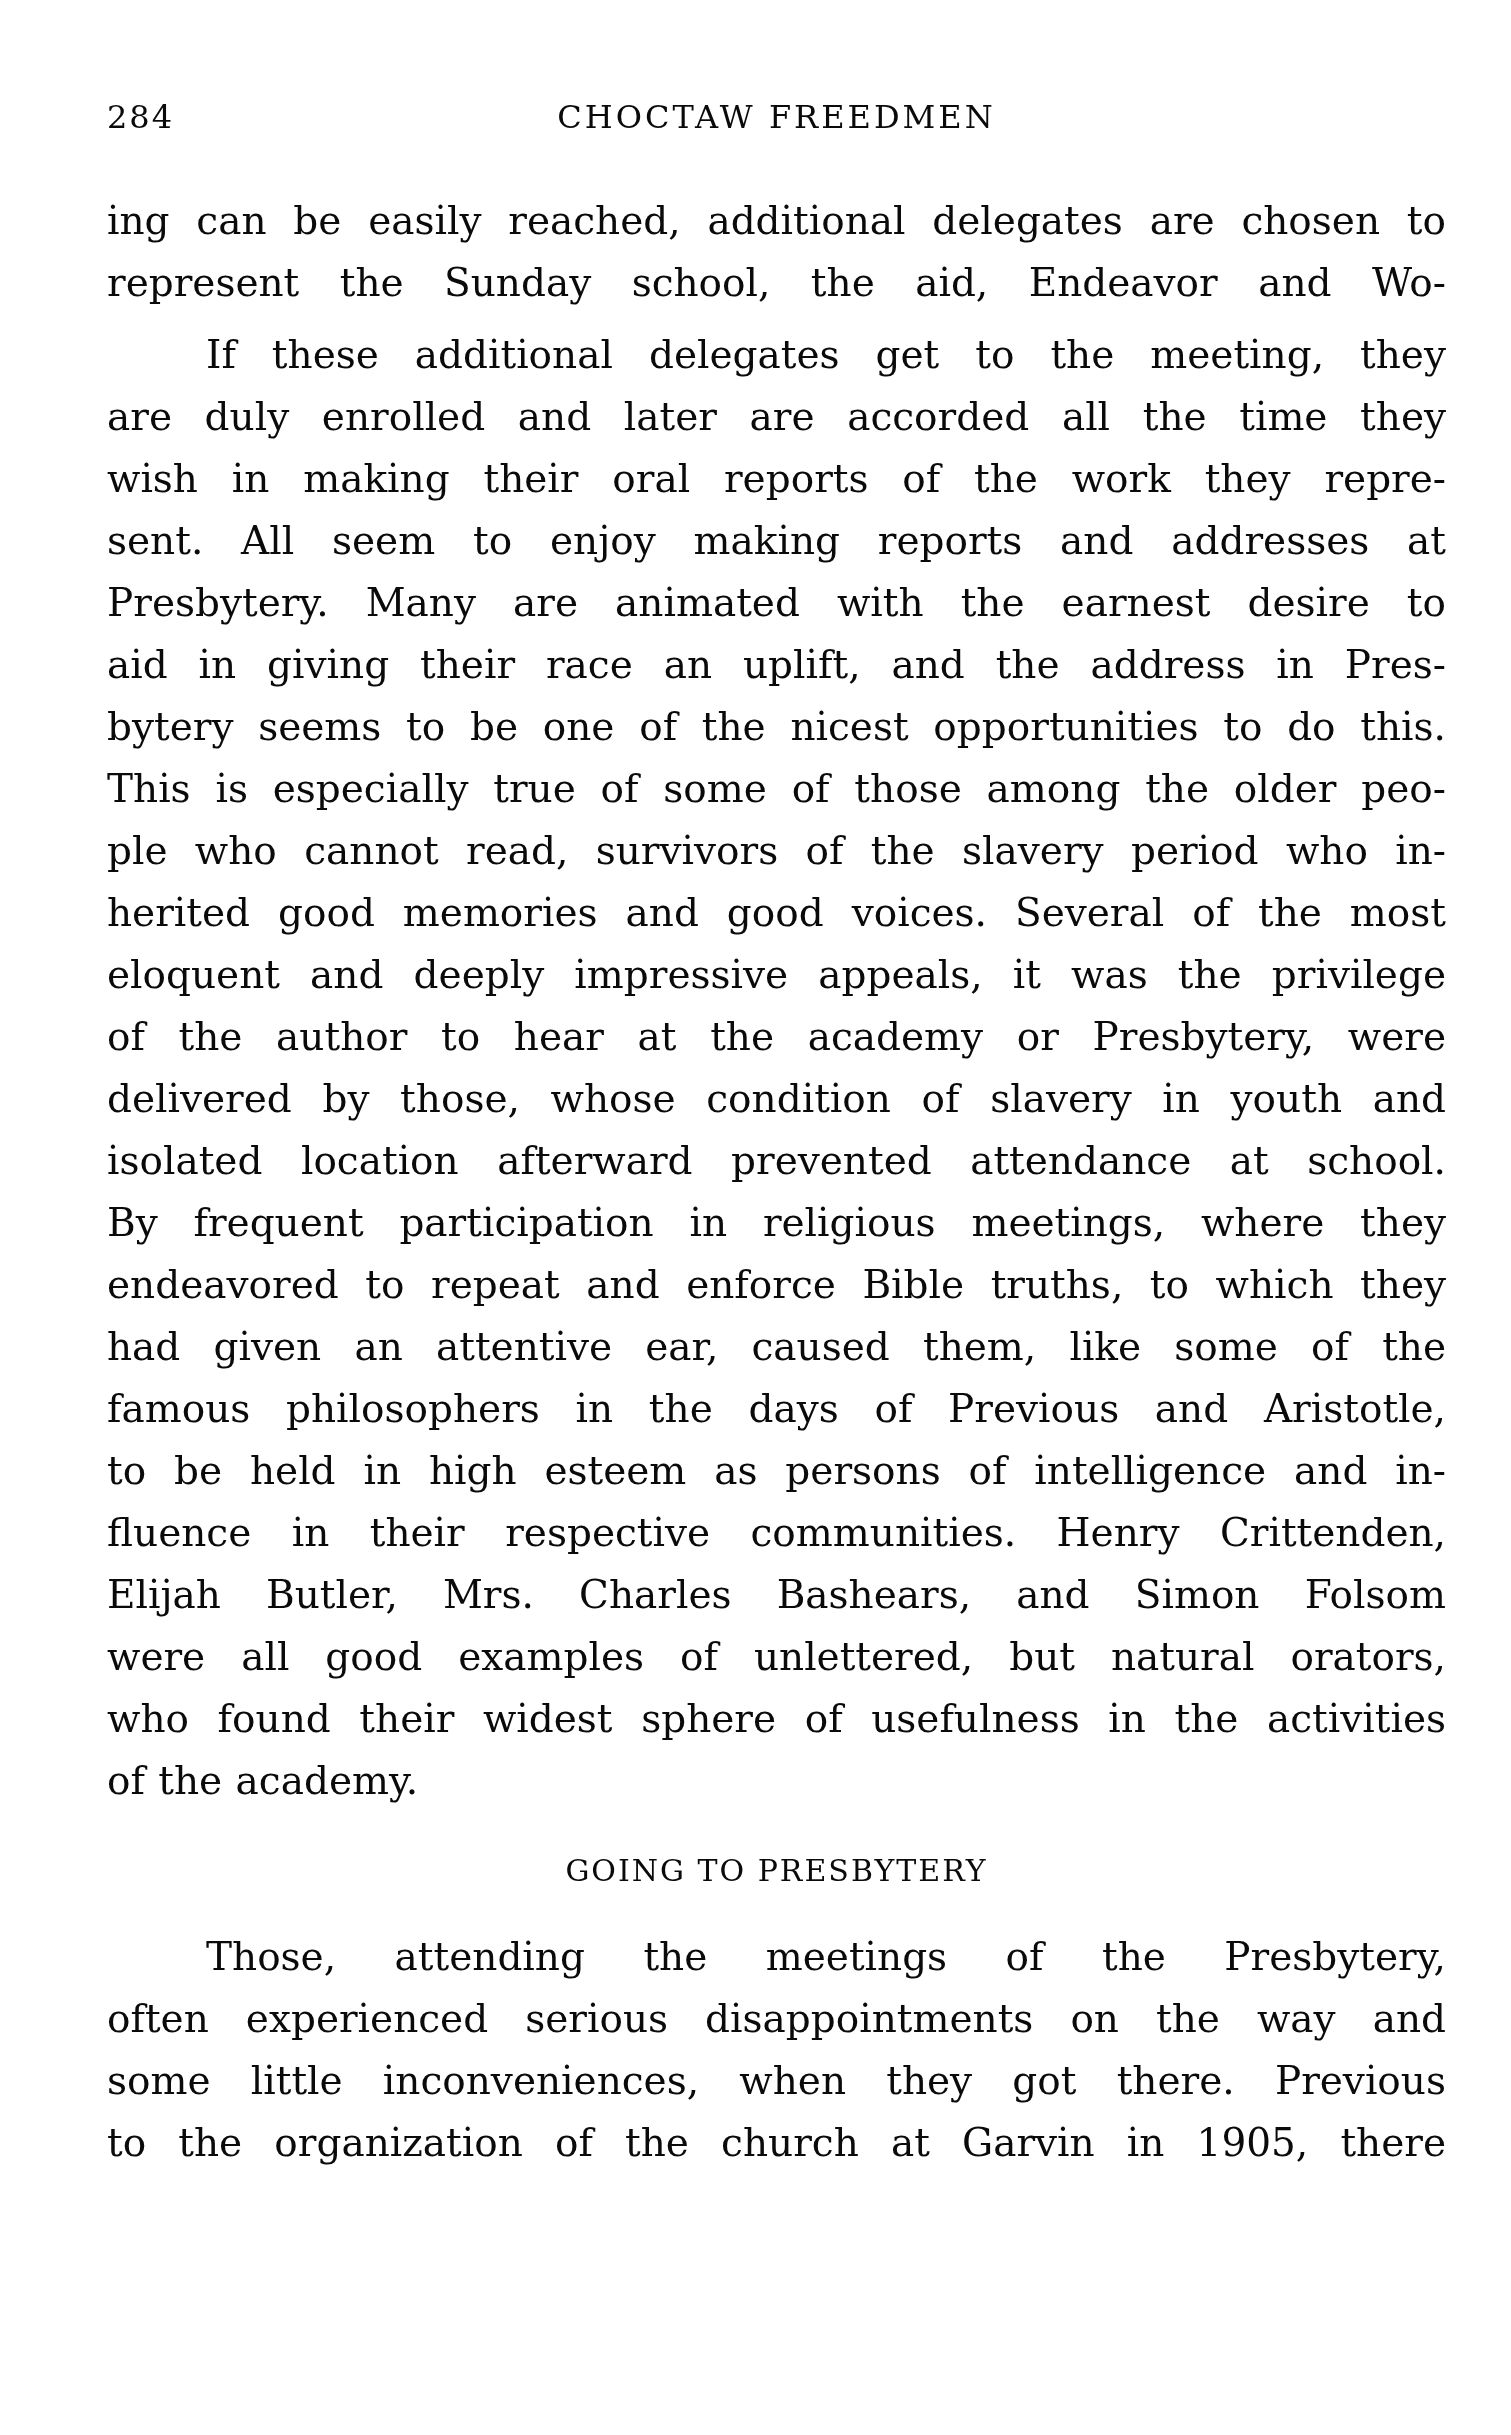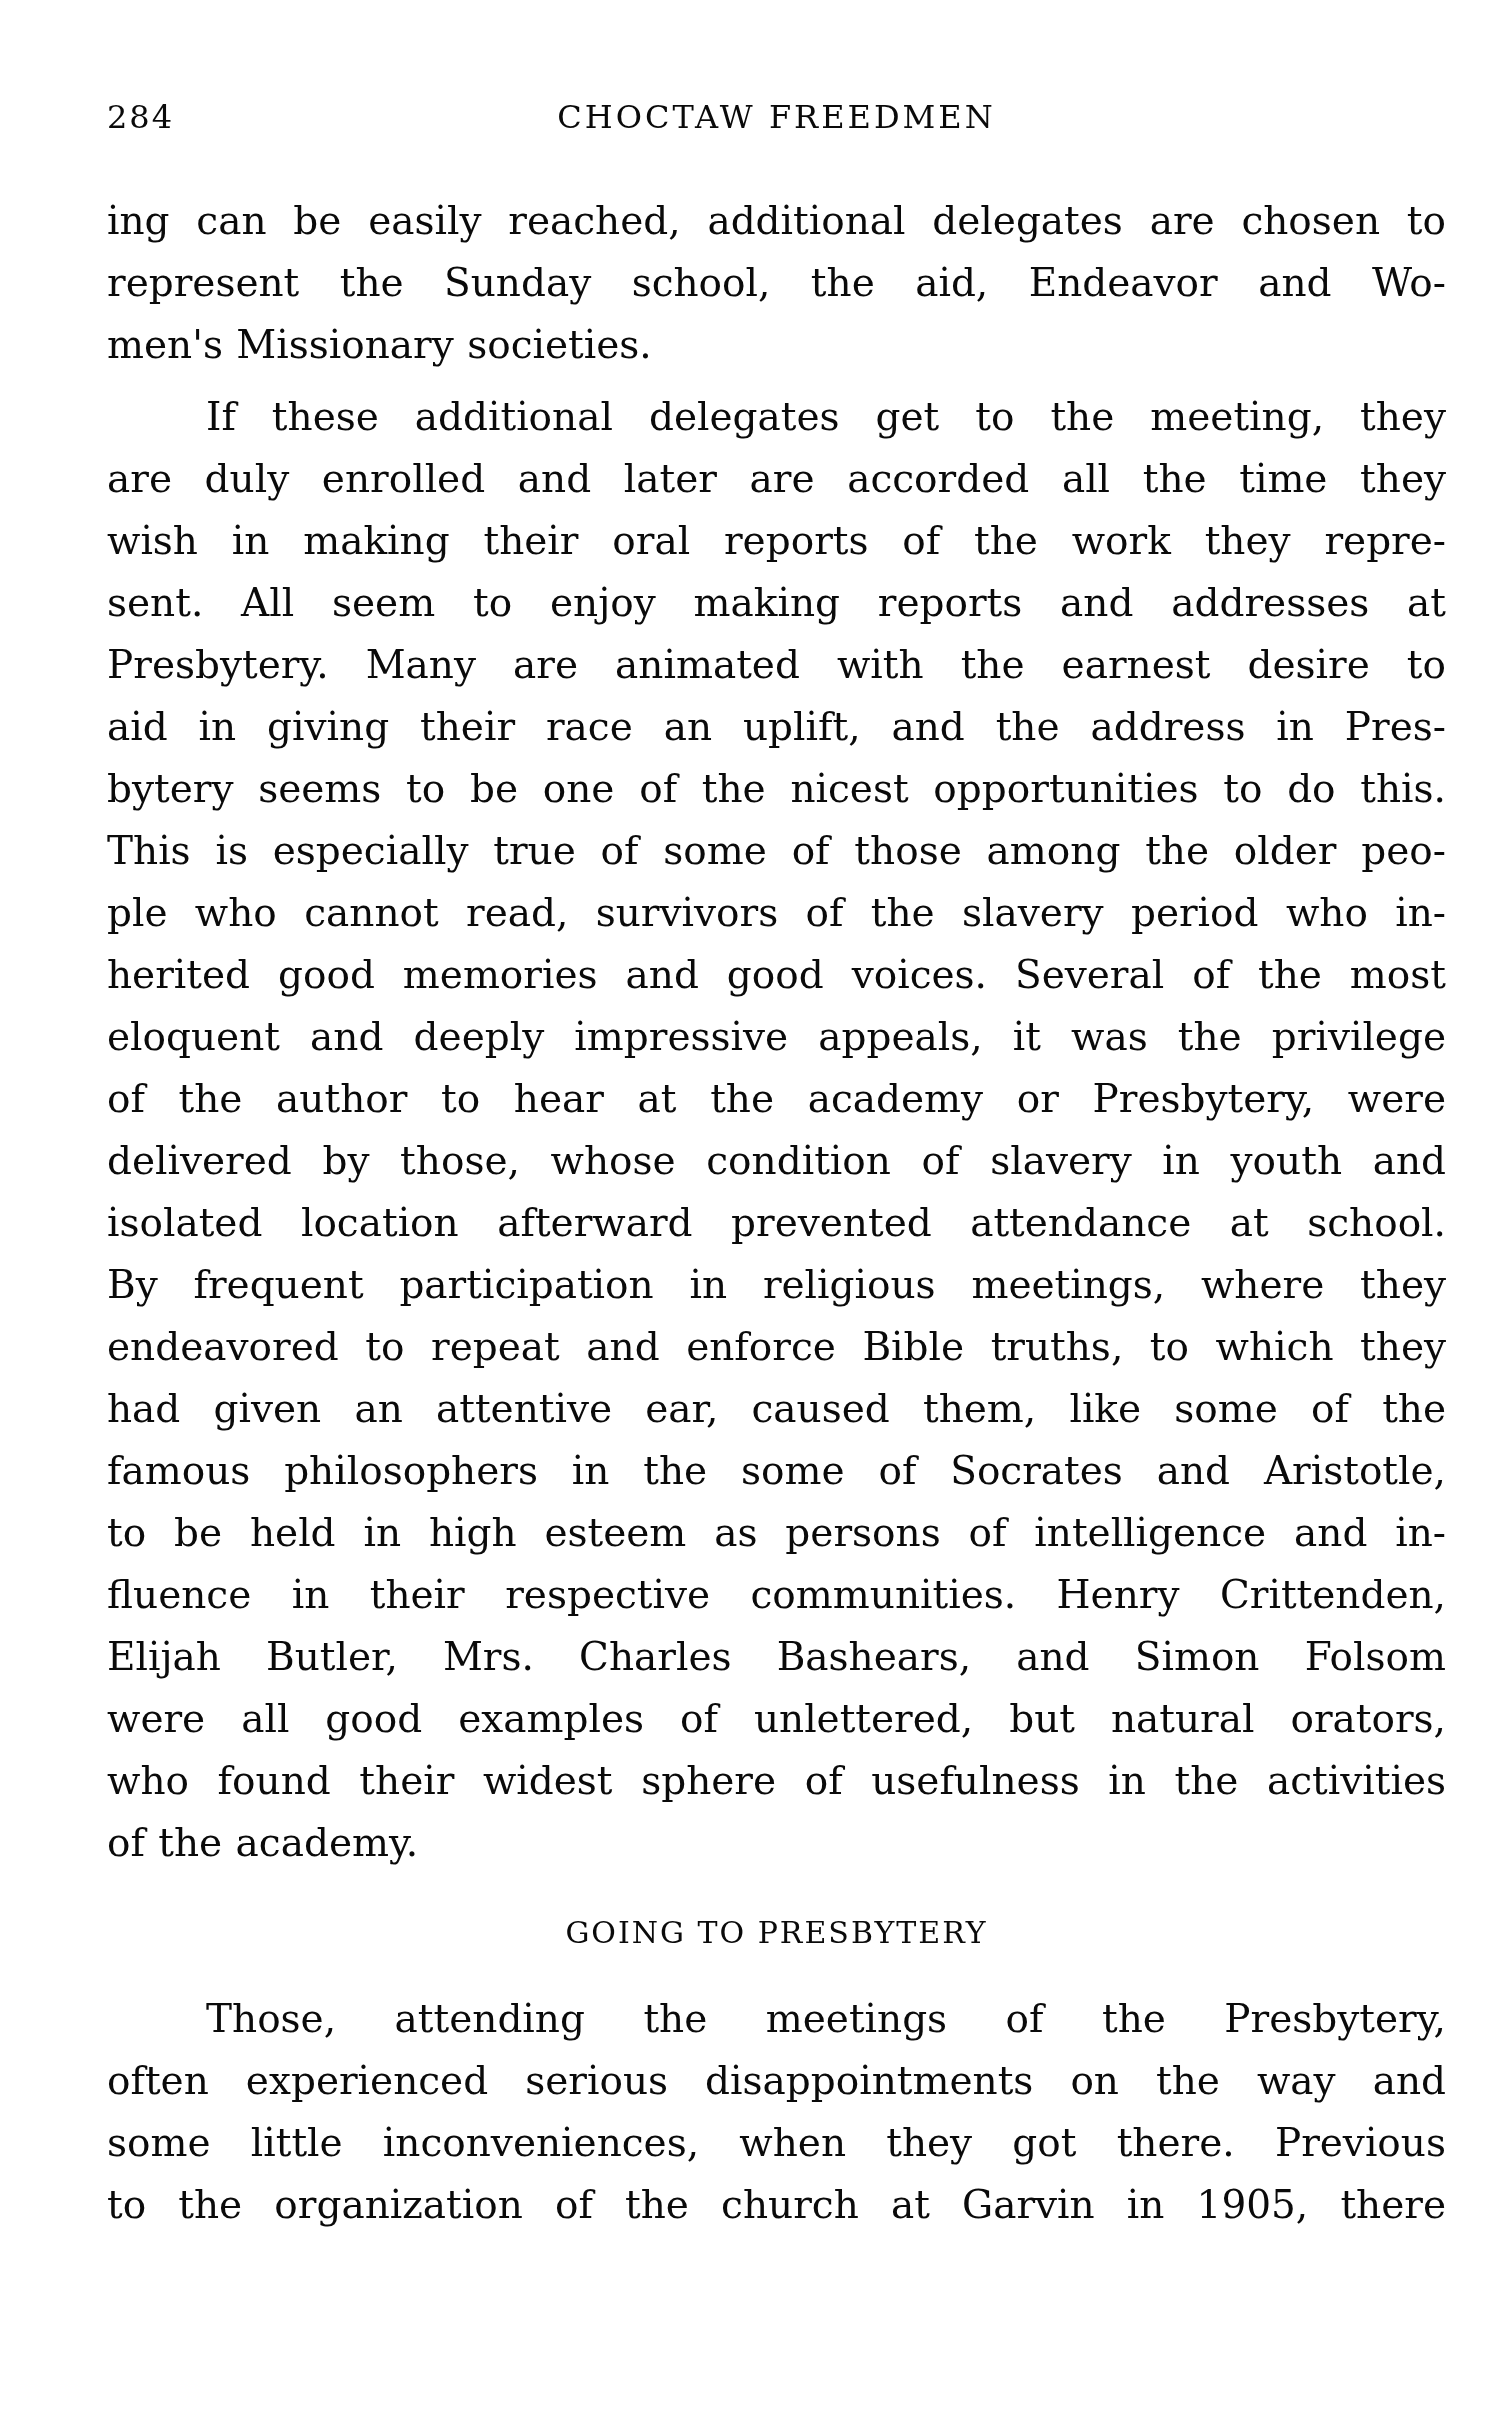--- a/index.html
+++ b/index.html
@@ -74,42 +74,41 @@
   <header class="running-head">
     <span class="page-num">284</span>
     <span class="running-title">CHOCTAW FREEDMEN</span>
   </header>
 
   <main class="textblock">
 
     <section class="para para-1">
       <div class="line">ing can be easily reached, additional delegates are chosen to</div>
       <div class="line">represent the Sunday school, the aid, Endeavor and Wo-</div>
-      <div class="line last">men's Missionary societies.</div>
     </section>
 
     <section class="para para-2">
       <div class="line indent">If these additional delegates get to the meeting, they</div>
       <div class="line">are duly enrolled and later are accorded all the time they</div>
       <div class="line">wish in making their oral reports of the work they repre-</div>
       <div class="line">sent. All seem to enjoy making reports and addresses at</div>
       <div class="line">Presbytery. Many are animated with the earnest desire to</div>
       <div class="line">aid in giving their race an uplift, and the address in Pres-</div>
       <div class="line">bytery seems to be one of the nicest opportunities to do this.</div>
       <div class="line">This is especially true of some of those among the older peo-</div>
       <div class="line">ple who cannot read, survivors of the slavery period who in-</div>
       <div class="line">herited good memories and good voices. Several of the most</div>
       <div class="line">eloquent and deeply impressive appeals, it was the privilege</div>
       <div class="line">of the author to hear at the academy or Presbytery, were</div>
       <div class="line">delivered by those, whose condition of slavery in youth and</div>
       <div class="line">isolated location afterward prevented attendance at school.</div>
       <div class="line">By frequent participation in religious meetings, where they</div>
       <div class="line">endeavored to repeat and enforce Bible truths, to which they</div>
       <div class="line">had given an attentive ear, caused them, like some of the</div>
-      <div class="line">famous philosophers in the some of Socrates and Aristotle,</div>
+      <div class="line">famous philosophers in the days of Previous and Aristotle,</div>
       <div class="line">to be held in high esteem as persons of intelligence and in-</div>
       <div class="line">fluence in their respective communities. Henry Crittenden,</div>
       <div class="line">Elijah Butler, Mrs. Charles Bashears, and Simon Folsom</div>
       <div class="line">were all good examples of unlettered, but natural orators,</div>
       <div class="line">who found their widest sphere of usefulness in the activities</div>
       <div class="line last">of the academy.</div>
     </section>
 
     <h2 class="section-heading">GOING TO PRESBYTERY</h2>
 

